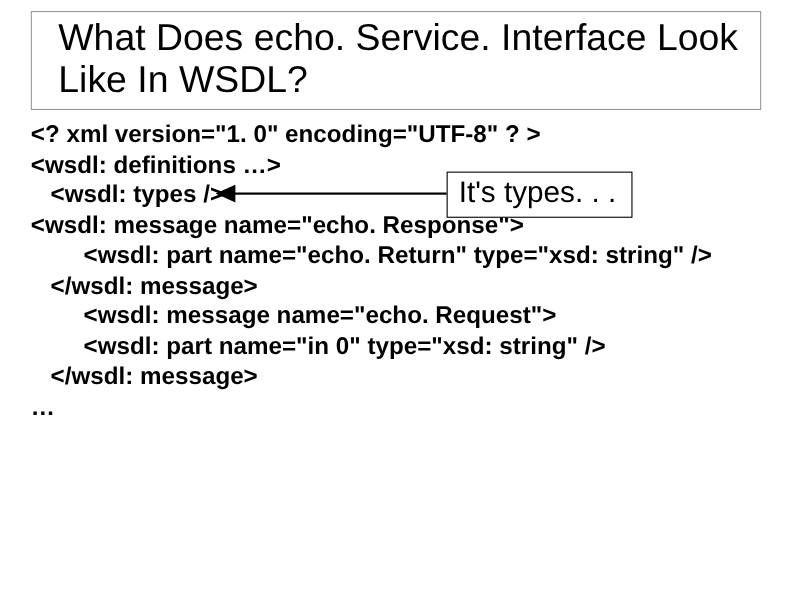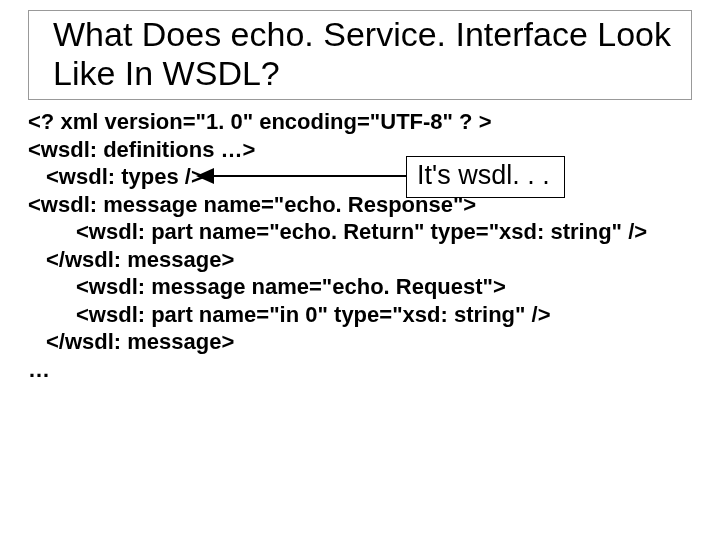--- a/index.html
+++ b/index.html
@@ -94,17 +94,17 @@
     <div class="code-line indent2">&lt;wsdl: part name="echo. Return" type="xsd: string" /&gt;</div>
     <div class="code-line indent1">&lt;/wsdl: message&gt;</div>
     <div class="code-line indent2">&lt;wsdl: message name="echo. Request"&gt;</div>
     <div class="code-line indent2">&lt;wsdl: part name="in 0" type="xsd: string" /&gt;</div>
     <div class="code-line indent1">&lt;/wsdl: message&gt;</div>
     <div class="code-line">…</div>
 
     <div class="anno-wrap">
       <div class="arrow-line"></div>
       <div class="arrow-head"></div>
-      <div class="anno-box">It's wsdl. . .</div>
+      <div class="anno-box">It's types. . .</div>
     </div>
   </div>
 
 </div>
 
 </body></html>

